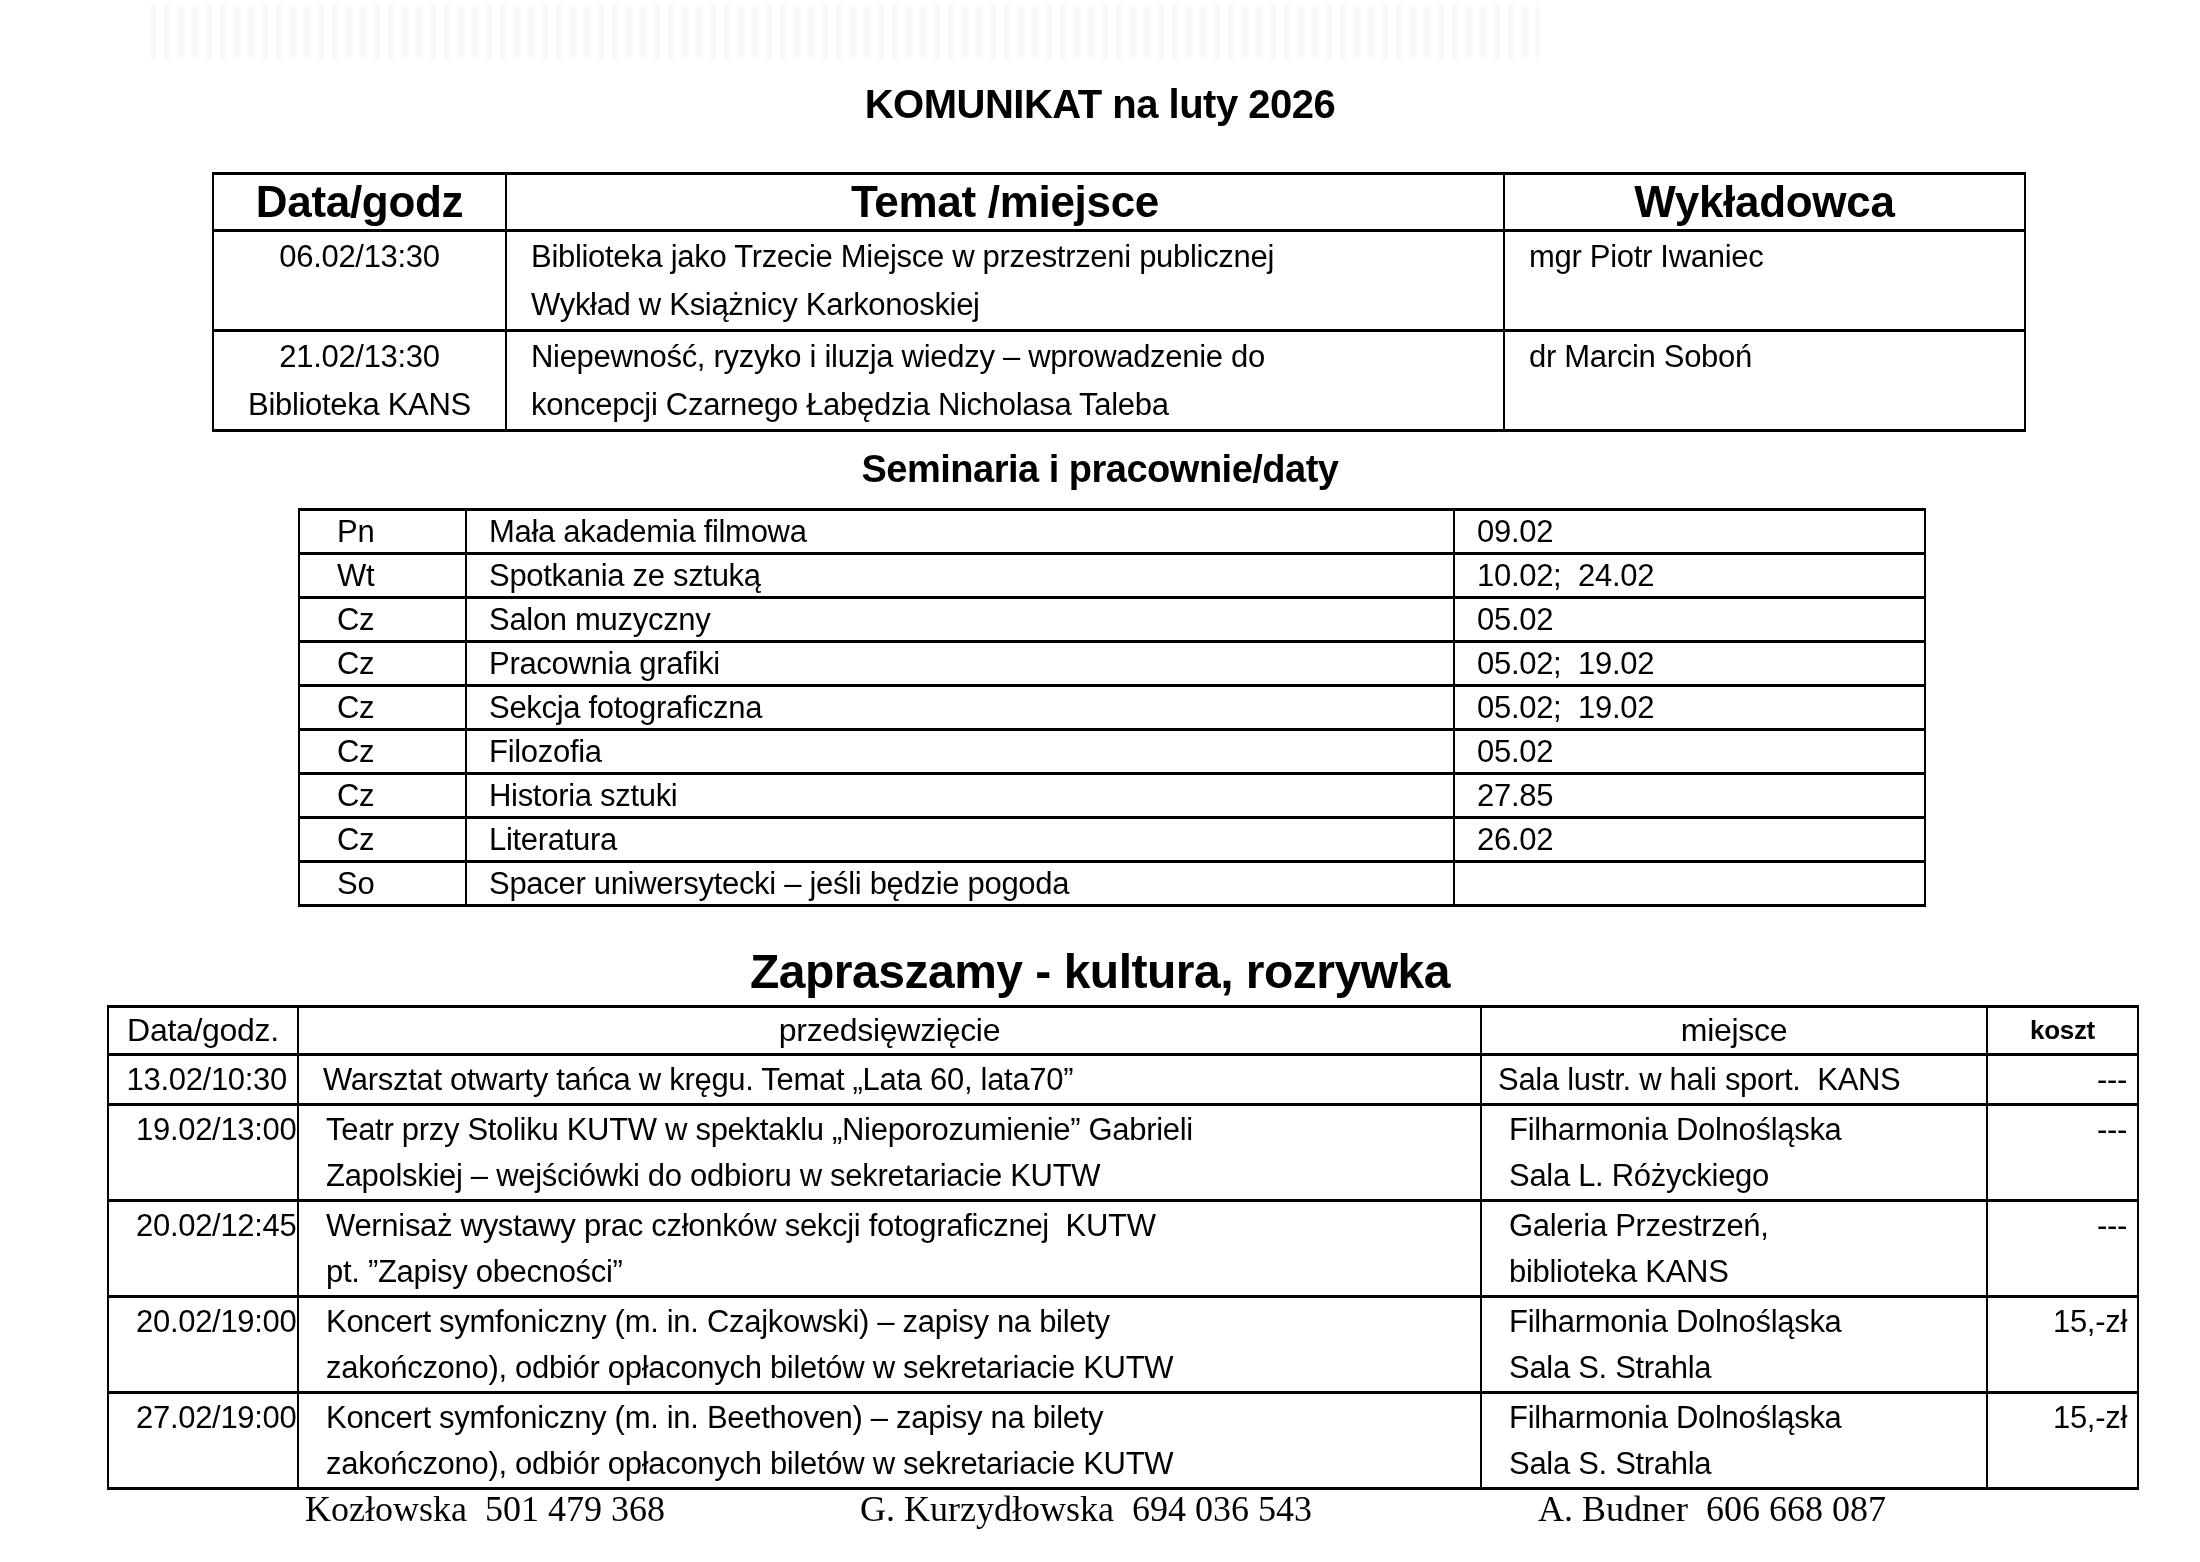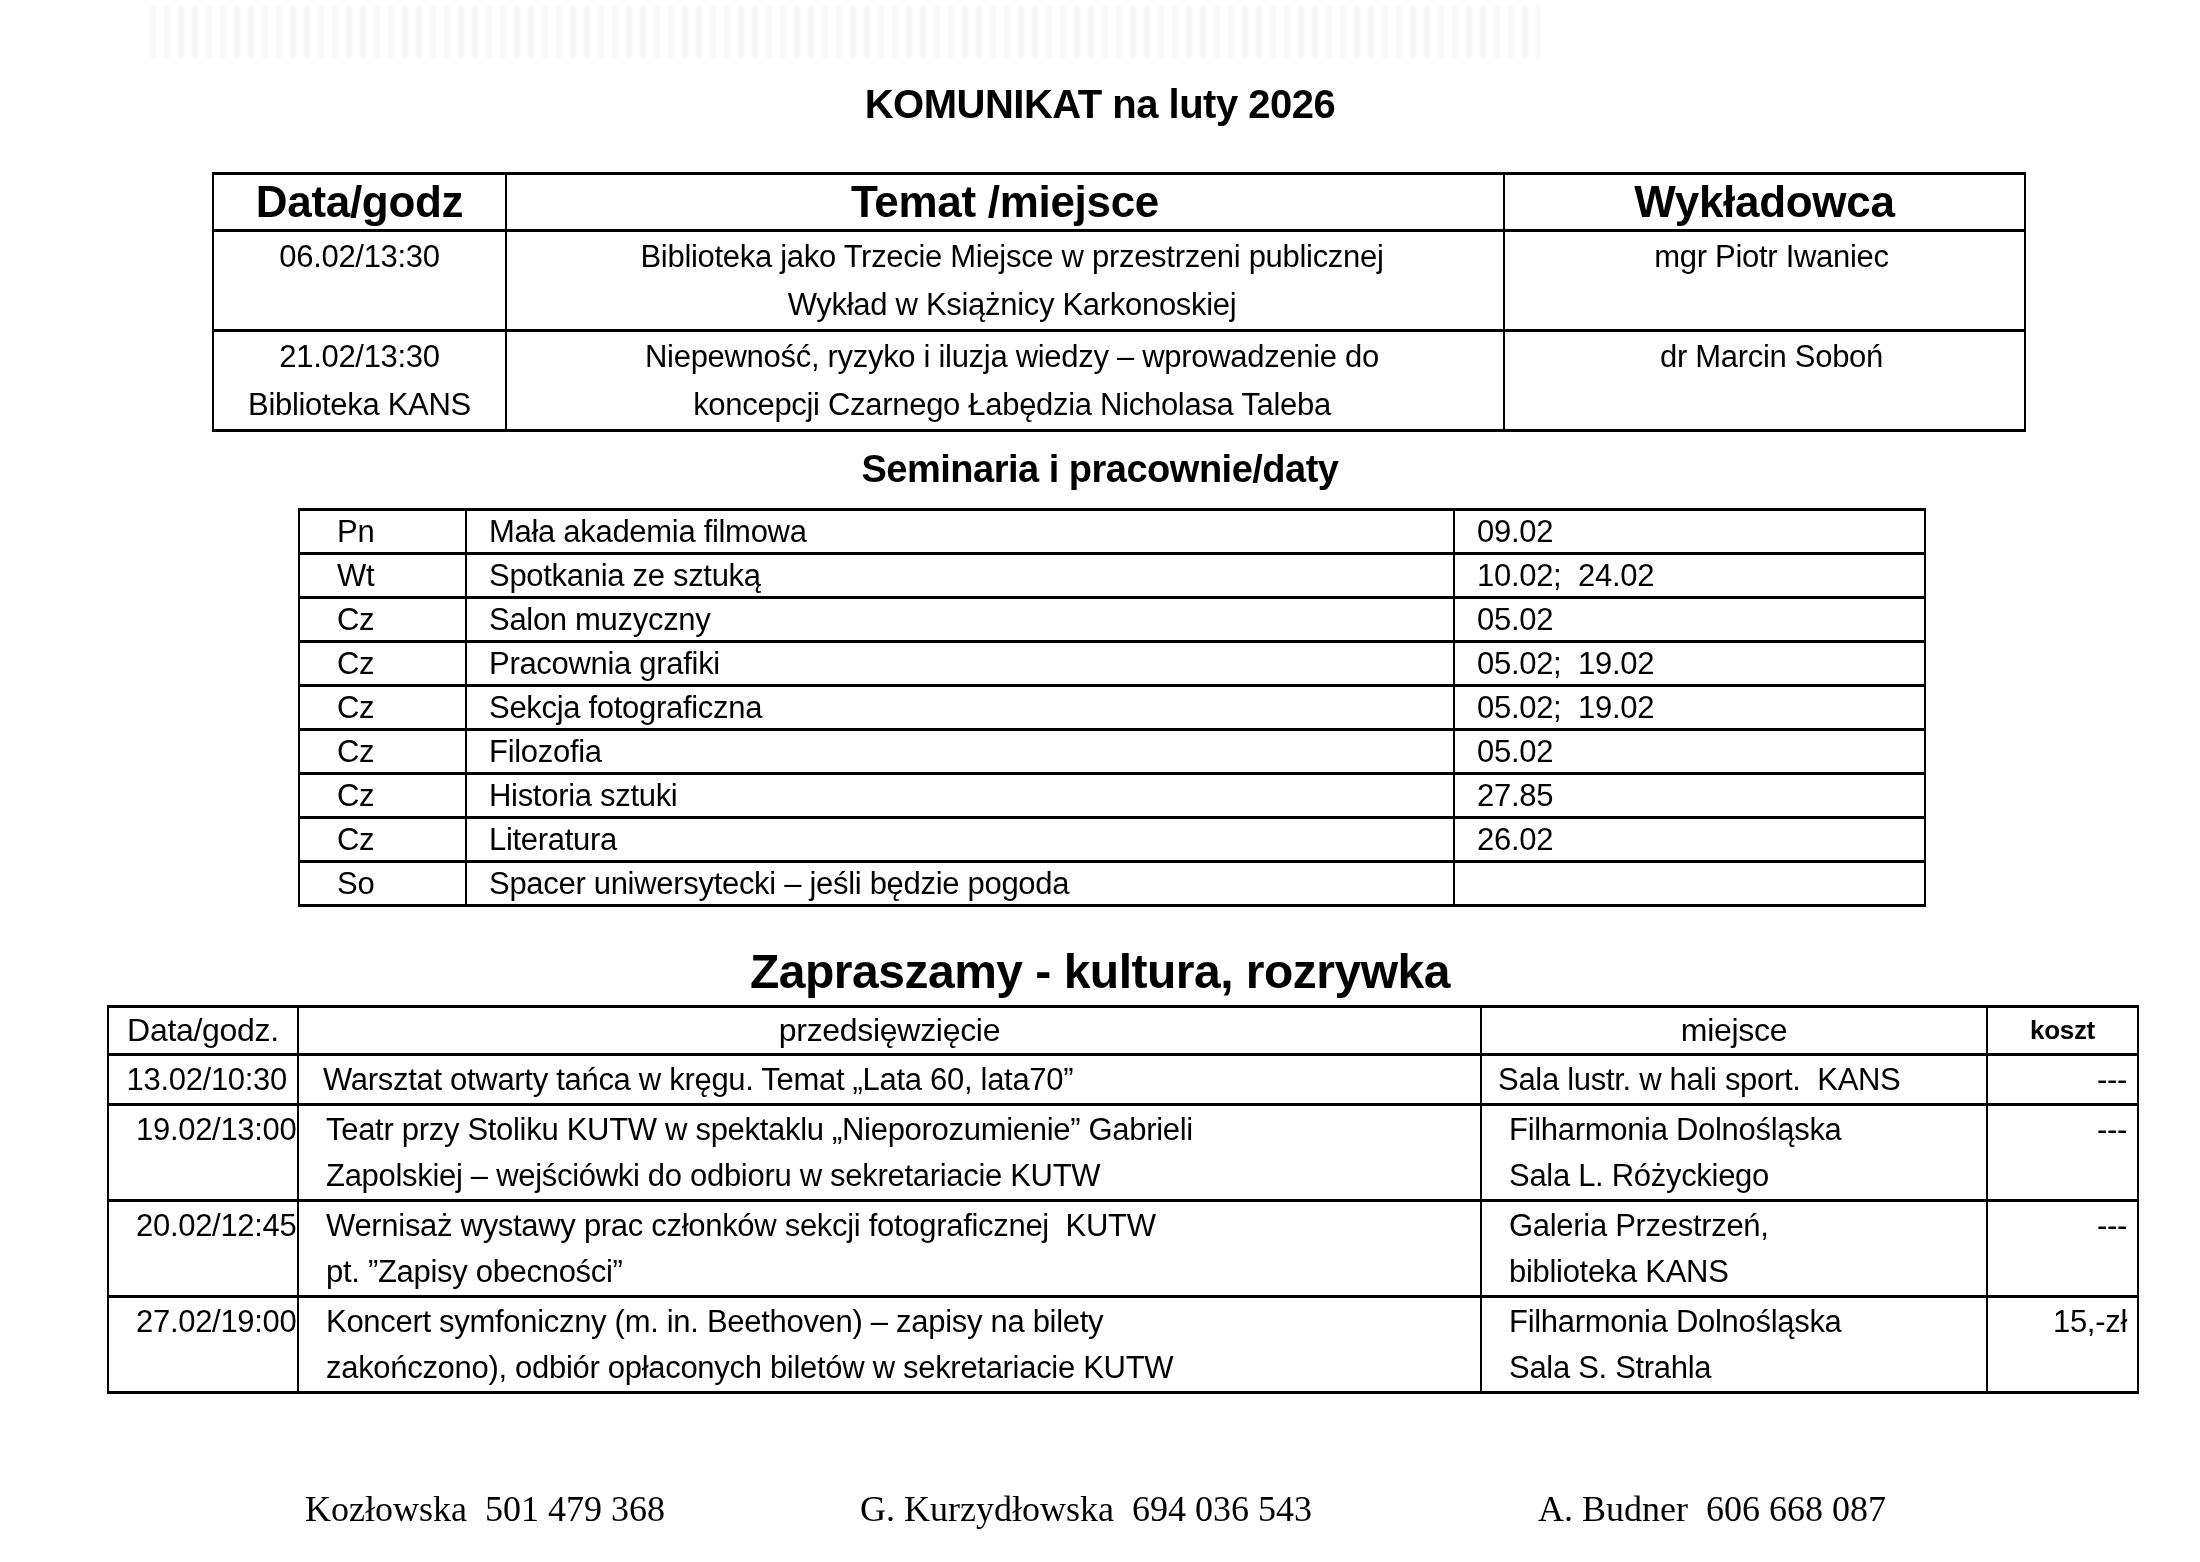--- a/index.html
+++ b/index.html
@@ -28,21 +28,21 @@
   th, td {
     border:2px solid #000; border-top-width:3px; border-bottom-width:3px;
     padding:0 10px; white-space:pre-wrap; overflow:hidden;
   }
 
   
   .t1 { left:212px; top:172px; width:1812px; font-size:31px; }
   .t1 th { height:57px; font-weight:700; text-align:center; font-size:44px; }
   .t1 td { vertical-align:top; line-height:48px; padding-top:1px; }
   .t1 td.c { text-align:center; }
-  .t1 td.l { text-align:center; padding-left:24px; }
+  .t1 td.l { text-align:left; padding-left:24px; }
   .t1 tr.r1 td { height:95px; }
   .t1 tr.r2 td { height:92px; }
 
   
   .t2 { left:298px; top:508px; width:1626px; font-size:31px; }
   .t2 td { height:44px; line-height:40px; vertical-align:middle; text-align:left; }
   .t2 td.day { padding-left:37px; }
   .t2 td.act, .t2 td.dat { padding-left:22px; }
 
   
@@ -195,20 +195,28 @@
       </tr>
       <tr class="two">
         <td class="c">20.02/12:45</td>
         <td class="l">Wernisaż wystawy prac członków sekcji fotograficznej  KUTW
 pt. ”Zapisy obecności”</td>
         <td class="l place">Galeria Przestrzeń,
 biblioteka KANS</td>
         <td class="c">---</td>
       </tr>
       <tr class="two">
+        <td class="c">20.02/19:00</td>
+        <td class="l">Koncert symfoniczny (m. in. Czajkowski) – zapisy na bilety
+zakończono), odbiór opłaconych biletów w sekretariacie KUTW</td>
+        <td class="l place">Filharmonia Dolnośląska
+Sala S. Strahla</td>
+        <td class="c">15,-zł</td>
+      </tr>
+      <tr class="two">
         <td class="c">27.02/19:00</td>
         <td class="l">Koncert symfoniczny (m. in. Beethoven) – zapisy na bilety
 zakończono), odbiór opłaconych biletów w sekretariacie KUTW</td>
         <td class="l place">Filharmonia Dolnośląska
 Sala S. Strahla</td>
         <td class="c">15,-zł</td>
       </tr>
     </tbody>
   </table>
 

